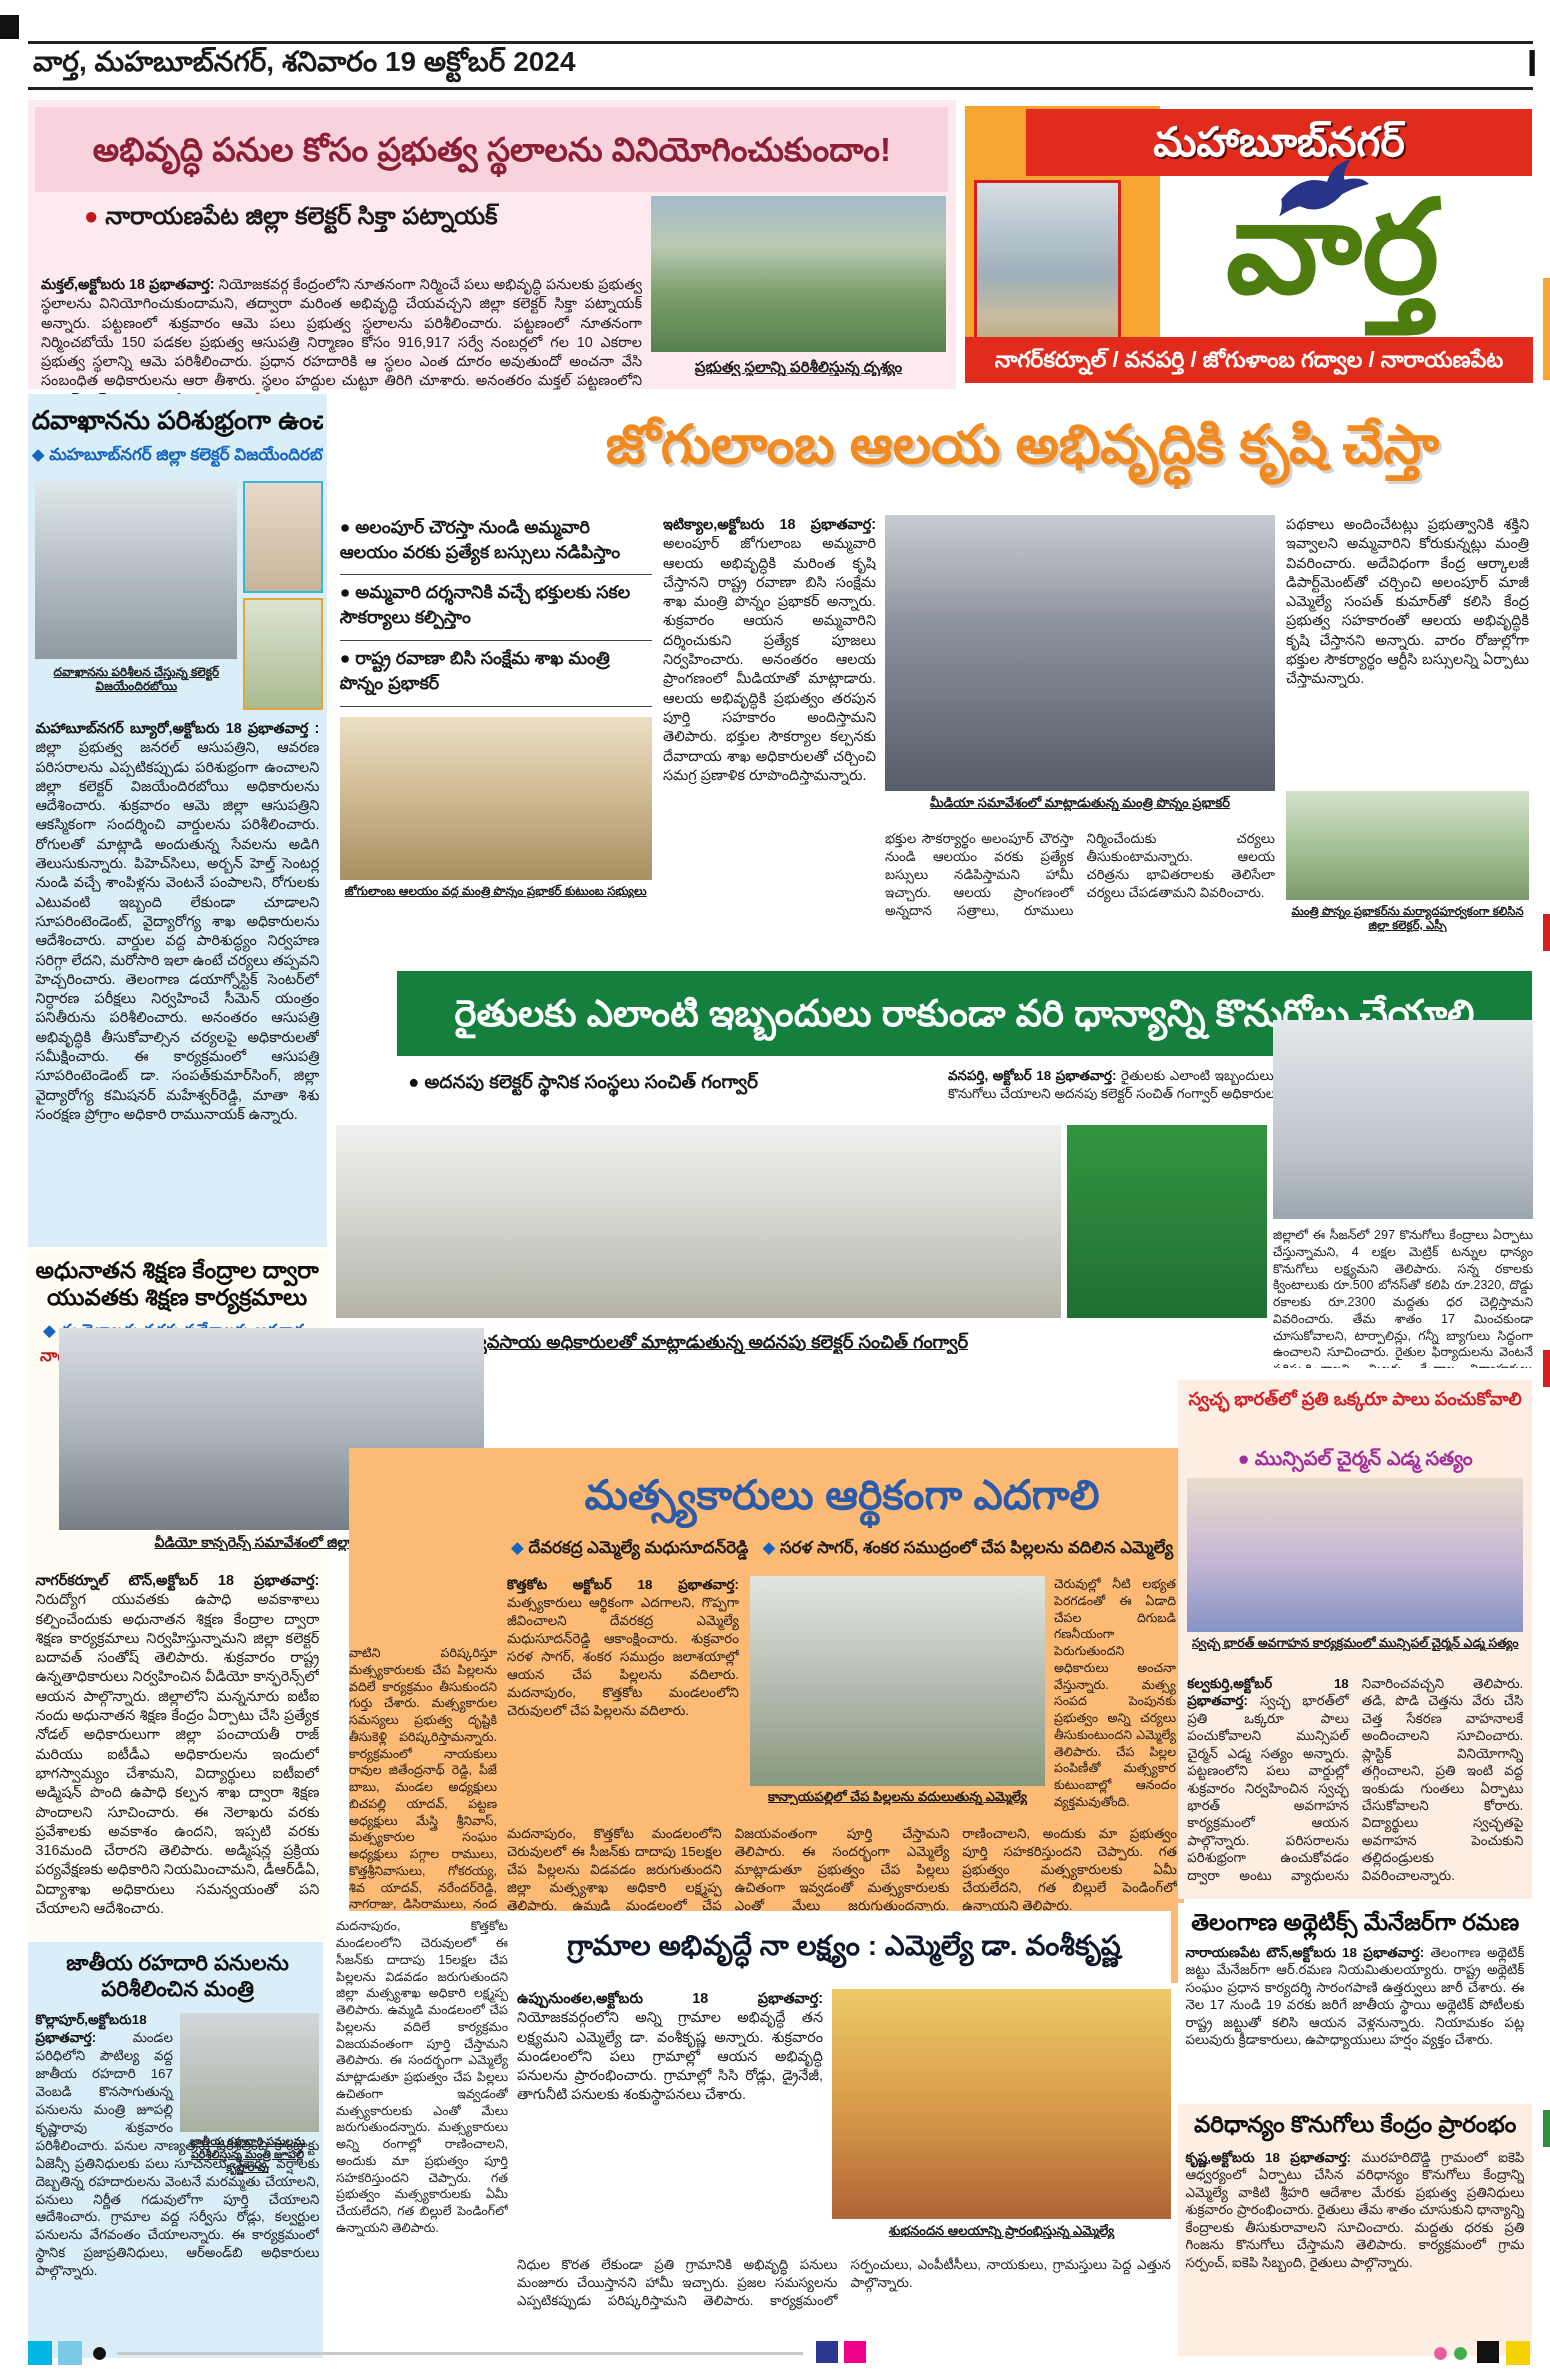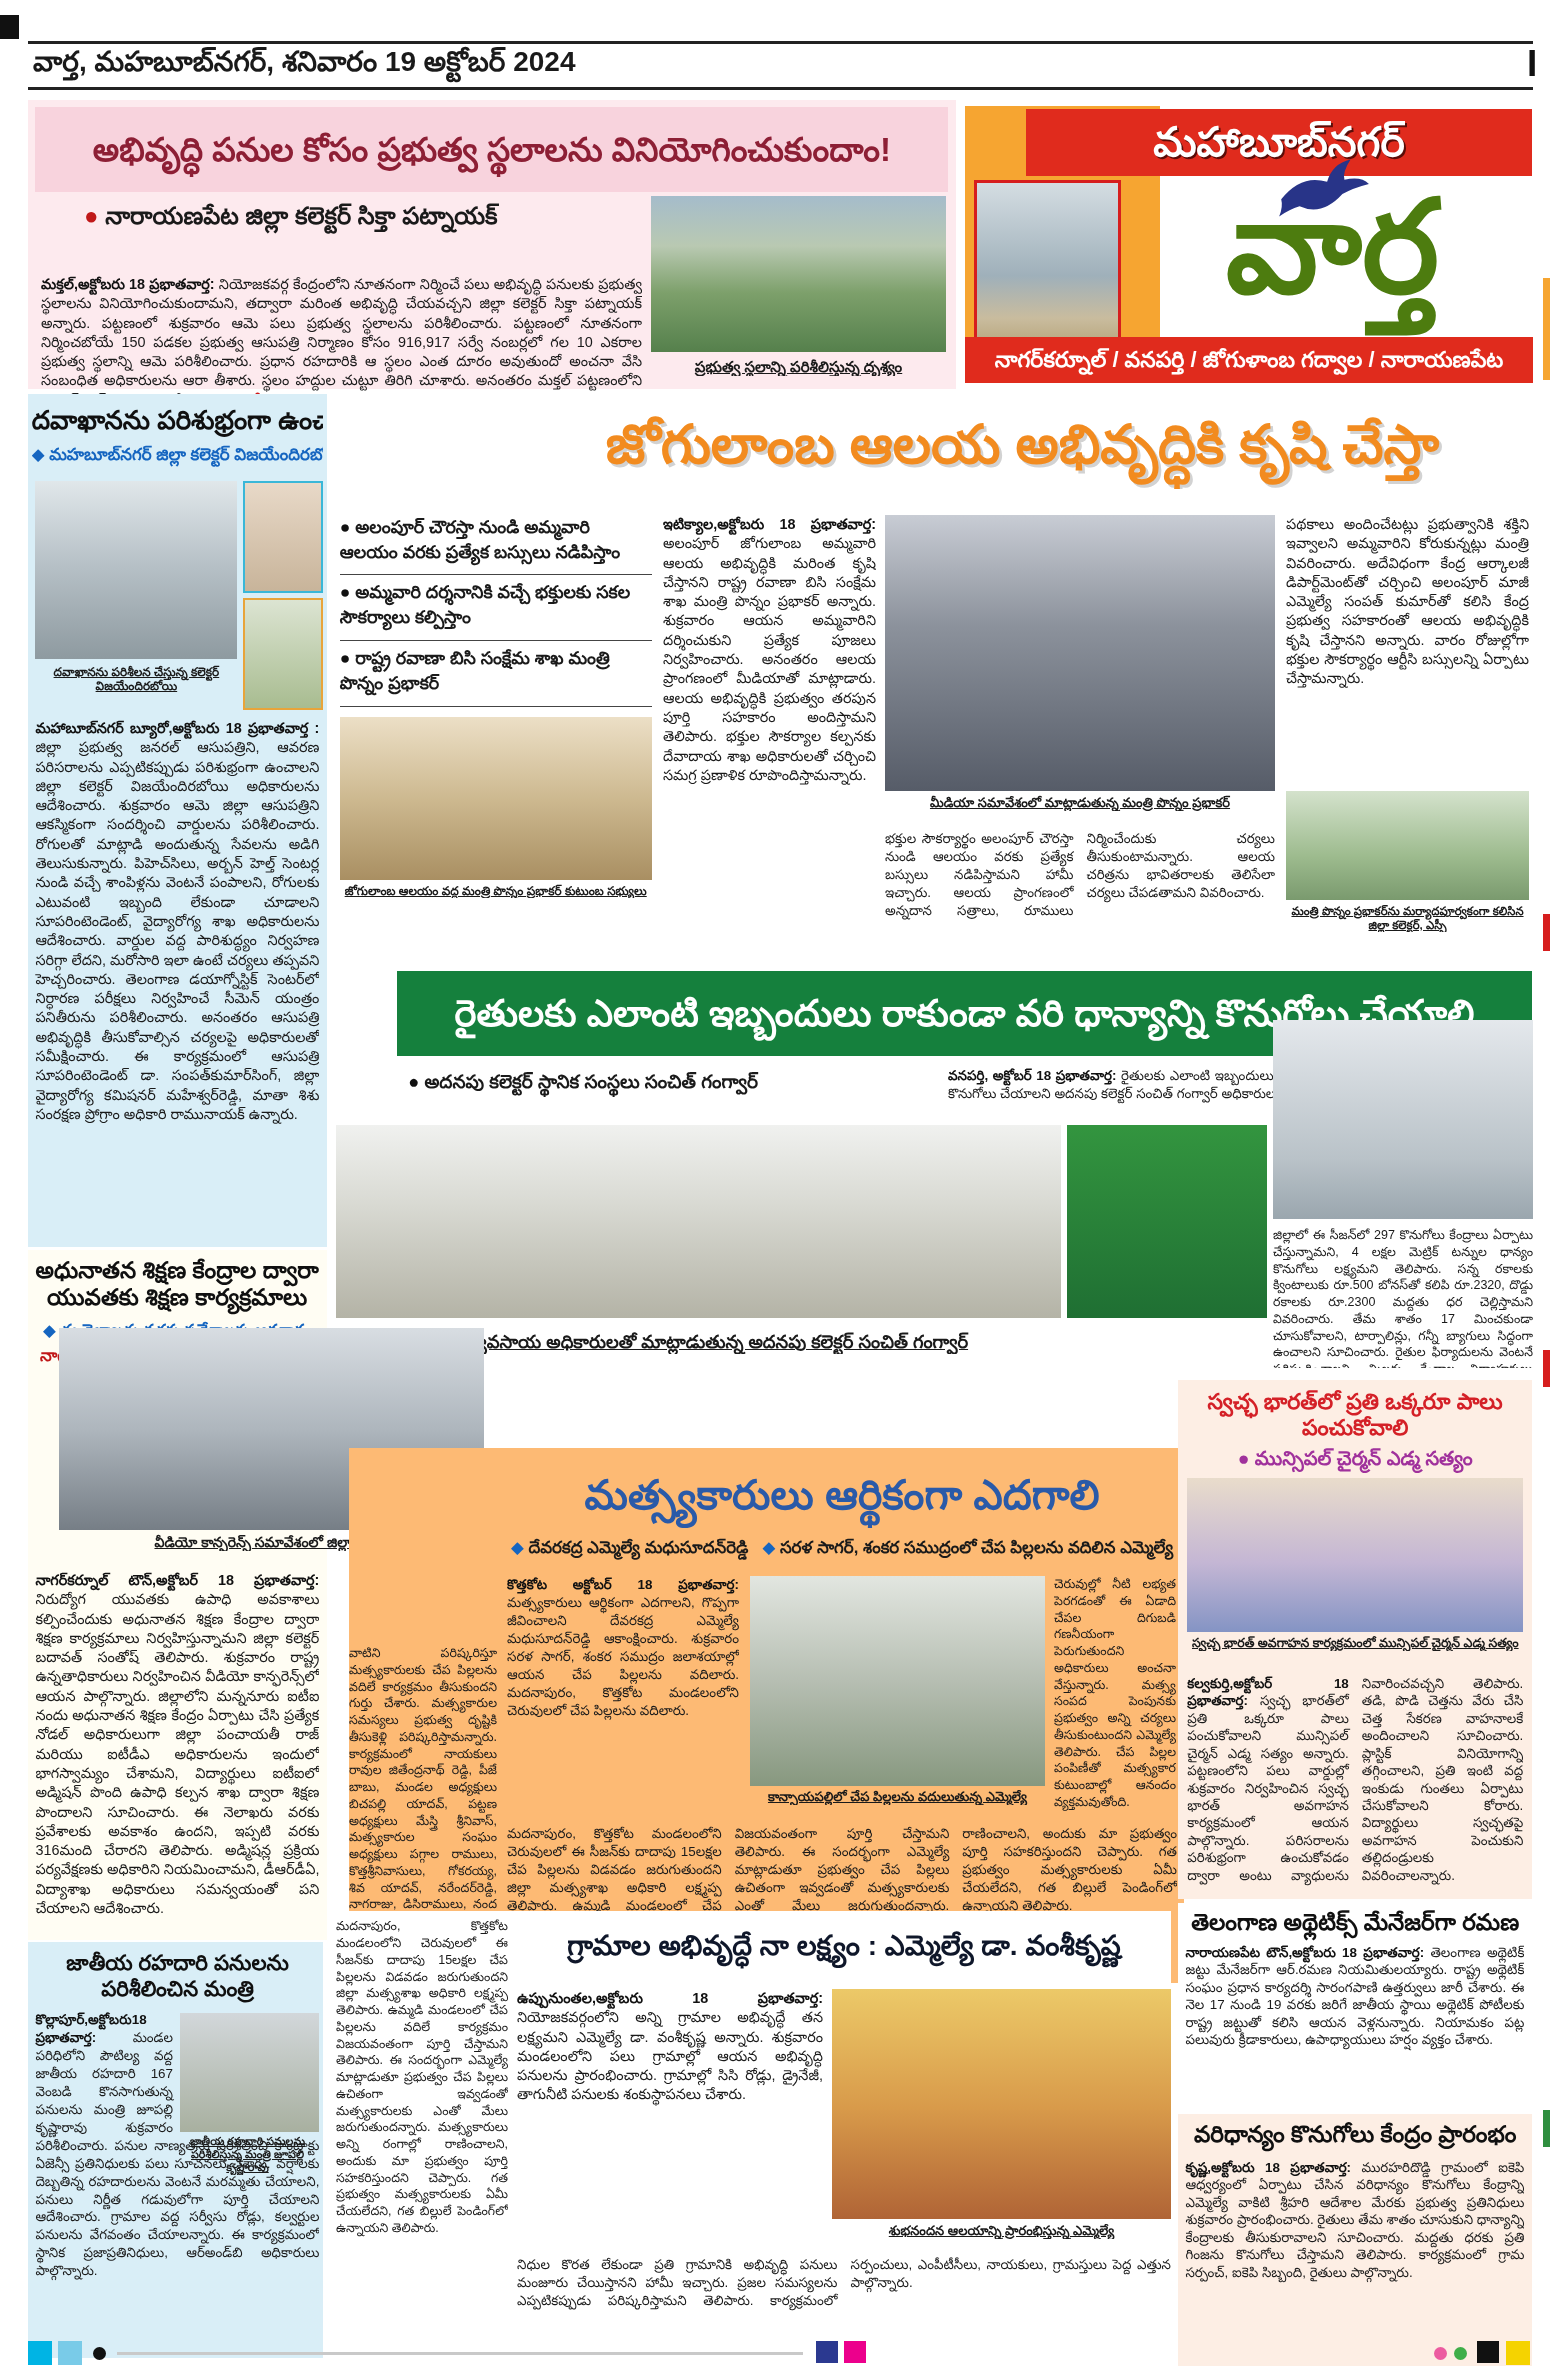--- a/index.html
+++ b/index.html
@@ -170,39 +170,39 @@
     <div class="abs hl center" style="left:5.6px;top:9.3px;width:288px;font-size:21.3px;line-height:1.2;color:#101010;">జాతీయ రహదారి పనులను పరిశీలించిన మంత్రి</div>
     <div class="abs body-txt" style="left:7.4px;top:69px;width:284px;height:339px;font-size:13.4px;">
       <span class="ph ph-road" style="position:relative;float:right;width:139px;height:119px;margin:1.9px 0 3.7px 7.4px;display:block;"></span>
       <span class="dateline">కొల్లాపూర్,అక్టోబరు18 ప్రభాతవార్త:</span>
       <span>మండల పరిధిలోని పౌటిల్య వద్ద జాతీయ రహదారి 167 వెంబడి కొనసాగుతున్న పనులను మంత్రి జూపల్లి కృష్ణారావు శుక్రవారం పరిశీలించారు. పనుల నాణ్యతను పరిశీలించి కాంట్రాక్టు ఏజెన్సీ ప్రతినిధులకు పలు సూచనలు చేశారు. వర్షాలకు దెబ్బతిన్న రహదారులను వెంటనే మరమ్మతు చేయాలని, పనులు నిర్ణీత గడువులోగా పూర్తి చేయాలని ఆదేశించారు. గ్రామాల వద్ద సర్వీసు రోడ్లు, కల్వర్టుల పనులను వేగవంతం చేయాలన్నారు. ఈ కార్యక్రమంలో స్థానిక ప్రజాప్రతినిధులు, ఆర్అండ్‌బి అధికారులు పాల్గొన్నారు.</span>
     </div>
     <div class="abs cap" style="left:148px;top:193px;width:143px;font-size:11px;">జాతీయ రహదారి పనులను పరిశీలిస్తున్న మంత్రి జూపల్లి కృష్ణారావు</div>
   </div>
 
   <div class="abs" style="left:1178px;top:1380px;width:354px;height:519px;background:#fdeee4;">
-    <div class="abs hl center" style="left:5.6px;top:9.3px;width:343px;font-size:22px;line-height:1.15;color:#d42027;">స్వచ్ఛ భారత్‌లో ప్రతి ఒక్కరూ పాలు పంచుకోవాలి</div>
+    <div class="abs hl center" style="left:5.6px;top:9.3px;width:343px;font-size:18px;line-height:1.15;color:#d42027;">స్వచ్ఛ భారత్‌లో ప్రతి ఒక్కరూ పాలు పంచుకోవాలి</div>
     <div class="abs hl center bullet-pur nowrap" style="left:5.6px;top:67px;width:343px;font-size:19.5px;color:#a0319c;">మున్సిపల్ చైర్మన్ ఎడ్మ సత్యం</div>
     <div class="ph ph-students" style="left:9.3px;top:98px;width:336px;height:154px;"></div>
     <div class="abs cap" style="left:9.3px;top:256px;width:336px;font-size:12.5px;">స్వచ్ఛ భారత్ అవగాహన కార్యక్రమంలో మున్సిపల్ చైర్మన్ ఎడ్మ సత్యం</div>
     <div class="abs body-sm cols2" style="left:9.3px;top:295px;width:336px;height:215px;">
       <span class="dateline">కల్వకుర్తి,అక్టోబర్ 18 ప్రభాతవార్త:</span>
       <span>స్వచ్ఛ భారత్‌లో ప్రతి ఒక్కరూ పాలు పంచుకోవాలని మున్సిపల్ చైర్మన్ ఎడ్మ సత్యం అన్నారు. పట్టణంలోని పలు వార్డుల్లో శుక్రవారం నిర్వహించిన స్వచ్ఛ భారత్ అవగాహన కార్యక్రమంలో ఆయన పాల్గొన్నారు. పరిసరాలను పరిశుభ్రంగా ఉంచుకోవడం ద్వారా అంటు వ్యాధులను నివారించవచ్చని తెలిపారు. తడి, పొడి చెత్తను వేరు చేసి చెత్త సేకరణ వాహనాలకే అందించాలని సూచించారు. ప్లాస్టిక్ వినియోగాన్ని తగ్గించాలని, ప్రతి ఇంటి వద్ద ఇంకుడు గుంతలు ఏర్పాటు చేసుకోవాలని కోరారు. విద్యార్థులు స్వచ్ఛతపై అవగాహన పెంచుకుని తల్లిదండ్రులకు వివరించాలన్నారు. కార్యక్రమంలో మున్సిపల్ కమిషనర్, కౌన్సిలర్లు, పారిశుద్ధ్య సిబ్బంది, పట్టణ ప్రజలు పాల్గొన్నారు.</span>
     </div>
   </div>
 
   <div class="abs" style="left:1178px;top:1903px;width:354px;height:197px;background:#fff;">
     <div class="abs hl center nowrap" style="left:3.7px;top:5.6px;width:347px;font-size:23px;color:#101010;">తెలంగాణ అథ్లెటిక్స్ మేనేజర్‌గా రమణ</div>
     <div class="abs body-sm" style="left:7.4px;top:41px;width:339px;height:148px;">
       <span class="dateline">నారాయణపేట టౌన్,అక్టోబరు 18 ప్రభాతవార్త:</span>
       <span>తెలంగాణ అథ్లెటిక్ జట్టు మేనేజర్‌గా ఆర్.రమణ నియమితులయ్యారు. రాష్ట్ర అథ్లెటిక్ సంఘం ప్రధాన కార్యదర్శి సారంగపాణి ఉత్తర్వులు జారీ చేశారు. ఈ నెల 17 నుండి 19 వరకు జరిగే జాతీయ స్థాయి అథ్లెటిక్ పోటీలకు రాష్ట్ర జట్టుతో కలిసి ఆయన వెళ్లనున్నారు. నియామకం పట్ల పలువురు క్రీడాకారులు, ఉపాధ్యాయులు హర్షం వ్యక్తం చేశారు.</span>
     </div>
   </div>
 
-  <div class="abs" style="left:1178px;top:2104px;width:354px;height:252px;background:#fdeee4;margin-top:10px;">
+  <div class="abs" style="left:1178px;top:2104px;width:354px;height:252px;background:#fdeee4;">
     <div class="abs hl center nowrap" style="left:3.7px;top:7.4px;width:347px;font-size:23px;color:#101010;">వరిధాన్యం కొనుగోలు కేంద్రం ప్రారంభం</div>
     <div class="abs body-sm" style="left:7.4px;top:45px;width:339px;height:198px;">
       <span class="dateline">కృష్ణ,అక్టోబరు 18 ప్రభాతవార్త:</span>
       <span>మురహరిదొడ్డి గ్రామంలో ఐకెపి ఆధ్వర్యంలో ఏర్పాటు చేసిన వరిధాన్యం కొనుగోలు కేంద్రాన్ని ఎమ్మెల్యే వాకిటి శ్రీహరి ఆదేశాల మేరకు ప్రభుత్వ ప్రతినిధులు శుక్రవారం ప్రారంభించారు. రైతులు తేమ శాతం చూసుకుని ధాన్యాన్ని కేంద్రాలకు తీసుకురావాలని సూచించారు. మద్దతు ధరకు ప్రతి గింజను కొనుగోలు చేస్తామని తెలిపారు. కార్యక్రమంలో గ్రామ సర్పంచ్, ఐకెపి సిబ్బంది, రైతులు పాల్గొన్నారు.</span>
     </div>
   </div>
 
   <div class="mark" style="left:1543px;top:278px;width:7.4px;height:102px;background:#f6a531;"></div>
   <div class="mark" style="left:1543px;top:914px;width:7.4px;height:37px;background:#d61e1e;"></div>
   <div class="mark" style="left:1543px;top:1350px;width:7.4px;height:37px;background:#d61e1e;"></div>

